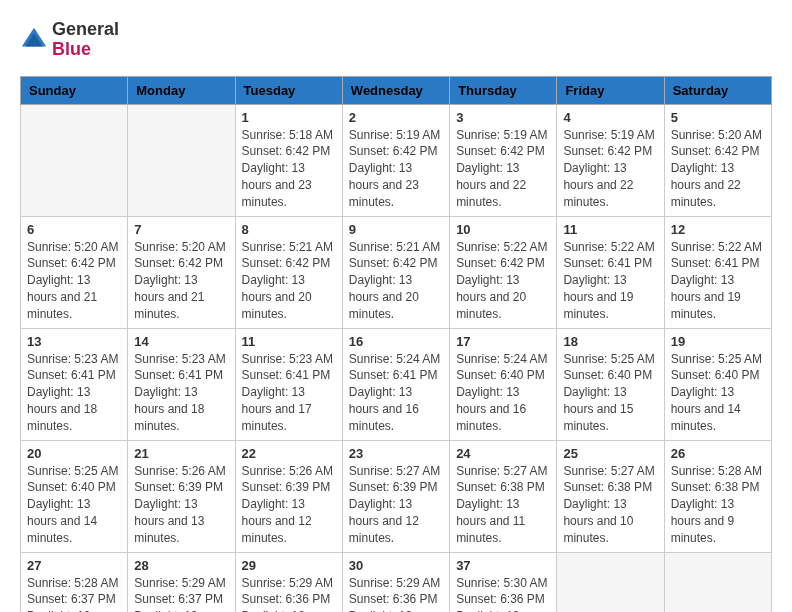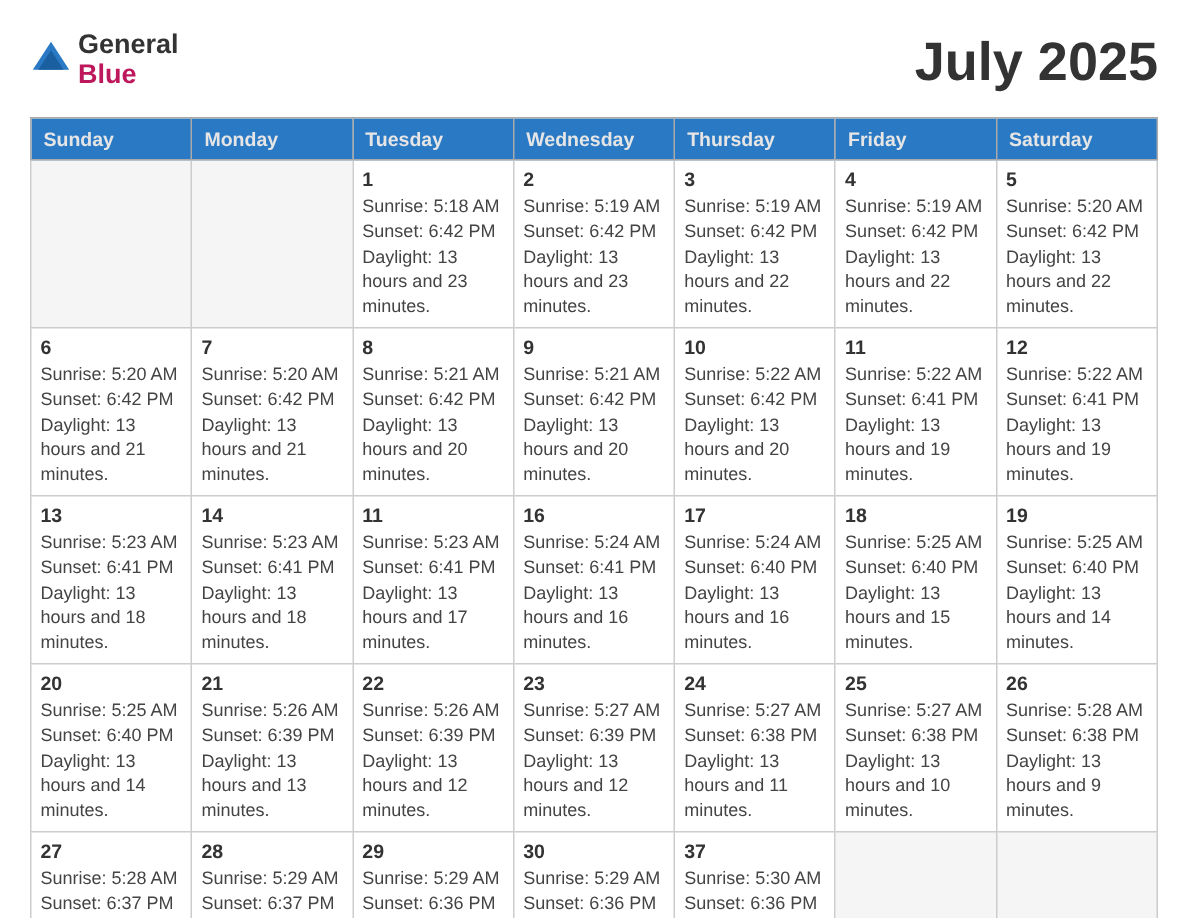--- a/index.html
+++ b/index.html
@@ -6,21 +6,21 @@
     body {
       font-family: Arial, sans-serif;
       background: #fff;
       width: 792px;
       min-height: 612px;
       padding: 20px;
     }
     .header-area {
       display: flex;
       justify-content: space-between;
-      align-items: flex-start;
+      align-items: center;
       margin-bottom: 16px;
     }
     .logo {
       display: flex;
       align-items: center;
       gap: 4px;
     }
     .logo-text {
       font-size: 18px;
       font-weight: bold;
@@ -43,21 +43,21 @@
     .location {
       font-size: 16px;
       color: #333;
     }
     .calendar {
       width: 100%;
       border-collapse: collapse;
     }
     .calendar th {
       background: #2979c5;
-      color: #e5e5e5;
+      color: #000000;
       font-size: 13px;
       font-weight: bold;
       padding: 6px 8px;
       text-align: left;
       border: 1px solid #aaa;
     }
     .calendar td {
       border: 1px solid #ccc;
       vertical-align: top;
       padding: 5px 6px;
@@ -96,21 +96,20 @@
       <polygon points="15,8 24,22 6,22" fill="#1a5fa0"></polygon>
     </svg>
     <div>
       <div class="logo-text">
         <span class="logo-general">General</span><br>
         <span class="logo-blue">Blue</span>
       </div>
     </div>
   </div>
   <div class="title-area">
-    <div class="month-year">July 2025</div>
   </div>
 </div>
 
 <table class="calendar">
   <thead>
     <tr>
     <th>Sunday</th>
         <th>Monday</th>
         <th>Tuesday</th>
         <th>Wednesday</th>

